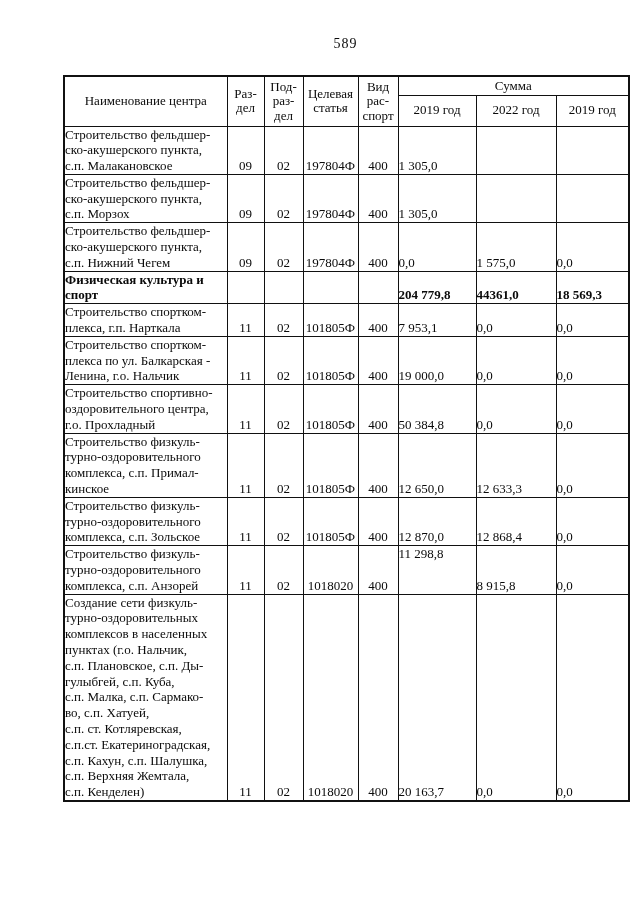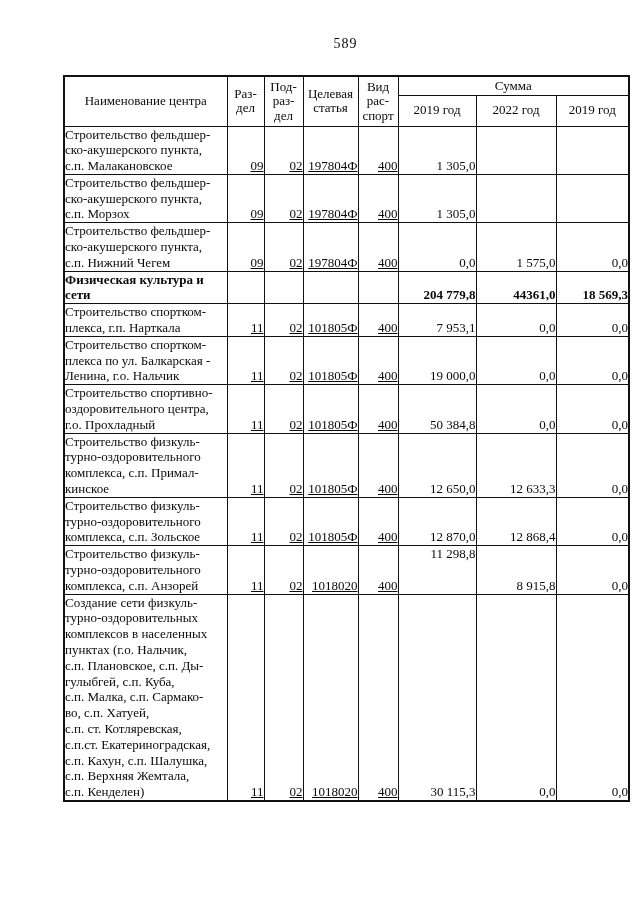--- a/index.html
+++ b/index.html
@@ -47,29 +47,27 @@
   tr.header-top { height: 19px; }
   tr.header-years { height: 31px; }
   .prelines { white-space: pre-line; }
   td.name {
     text-align: left;
     vertical-align: top;
     padding: 1px 2px 1px 3px;
     white-space: pre-line;
   }
   td.num {
-    text-align: right;
     vertical-align: bottom;
     padding: 0 9px 1px 0;
   }
   td.ctr {
-    text-align: right;
+    text-align: center;
     vertical-align: bottom;
     padding-bottom: 1px;
-    text-decoration: underline;
   }
   td.vtop {
     vertical-align: top;
     padding-top: 15px;
   }
   tr.bold td { font-weight: bold; }
 </style>
 </head>
 <body>
 
@@ -139,21 +137,21 @@
       <td class="ctr">09</td>
       <td class="ctr">02</td>
       <td class="ctr">197804Ф</td>
       <td class="ctr">400</td>
       <td class="num">0,0</td>
       <td class="num">1 575,0</td>
       <td class="num">0,0</td>
     </tr>
     <tr class="bold">
       <td class="name">Физическая культура и
-сети</td>
+спорт</td>
       <td class="ctr"></td>
       <td class="ctr"></td>
       <td class="ctr"></td>
       <td class="ctr"></td>
       <td class="num">204 779,8</td>
       <td class="num">44361,0</td>
       <td class="num">18 569,3</td>
     </tr>
     <tr>
       <td class="name">Строительство спортком-
@@ -238,18 +236,18 @@
 во, с.п. Хатуей,
 с.п. ст. Котляревская,
 с.п.ст. Екатериноградская,
 с.п. Кахун, с.п. Шалушка,
 с.п. Верхняя Жемтала,
 с.п. Кенделен)</td>
       <td class="ctr">11</td>
       <td class="ctr">02</td>
       <td class="ctr">1018020</td>
       <td class="ctr">400</td>
-      <td class="num">30 115,3</td>
+      <td class="num">20 163,7</td>
       <td class="num">0,0</td>
       <td class="num">0,0</td>
     </tr>
   </tbody>
 </table>
 
 </body></html>

